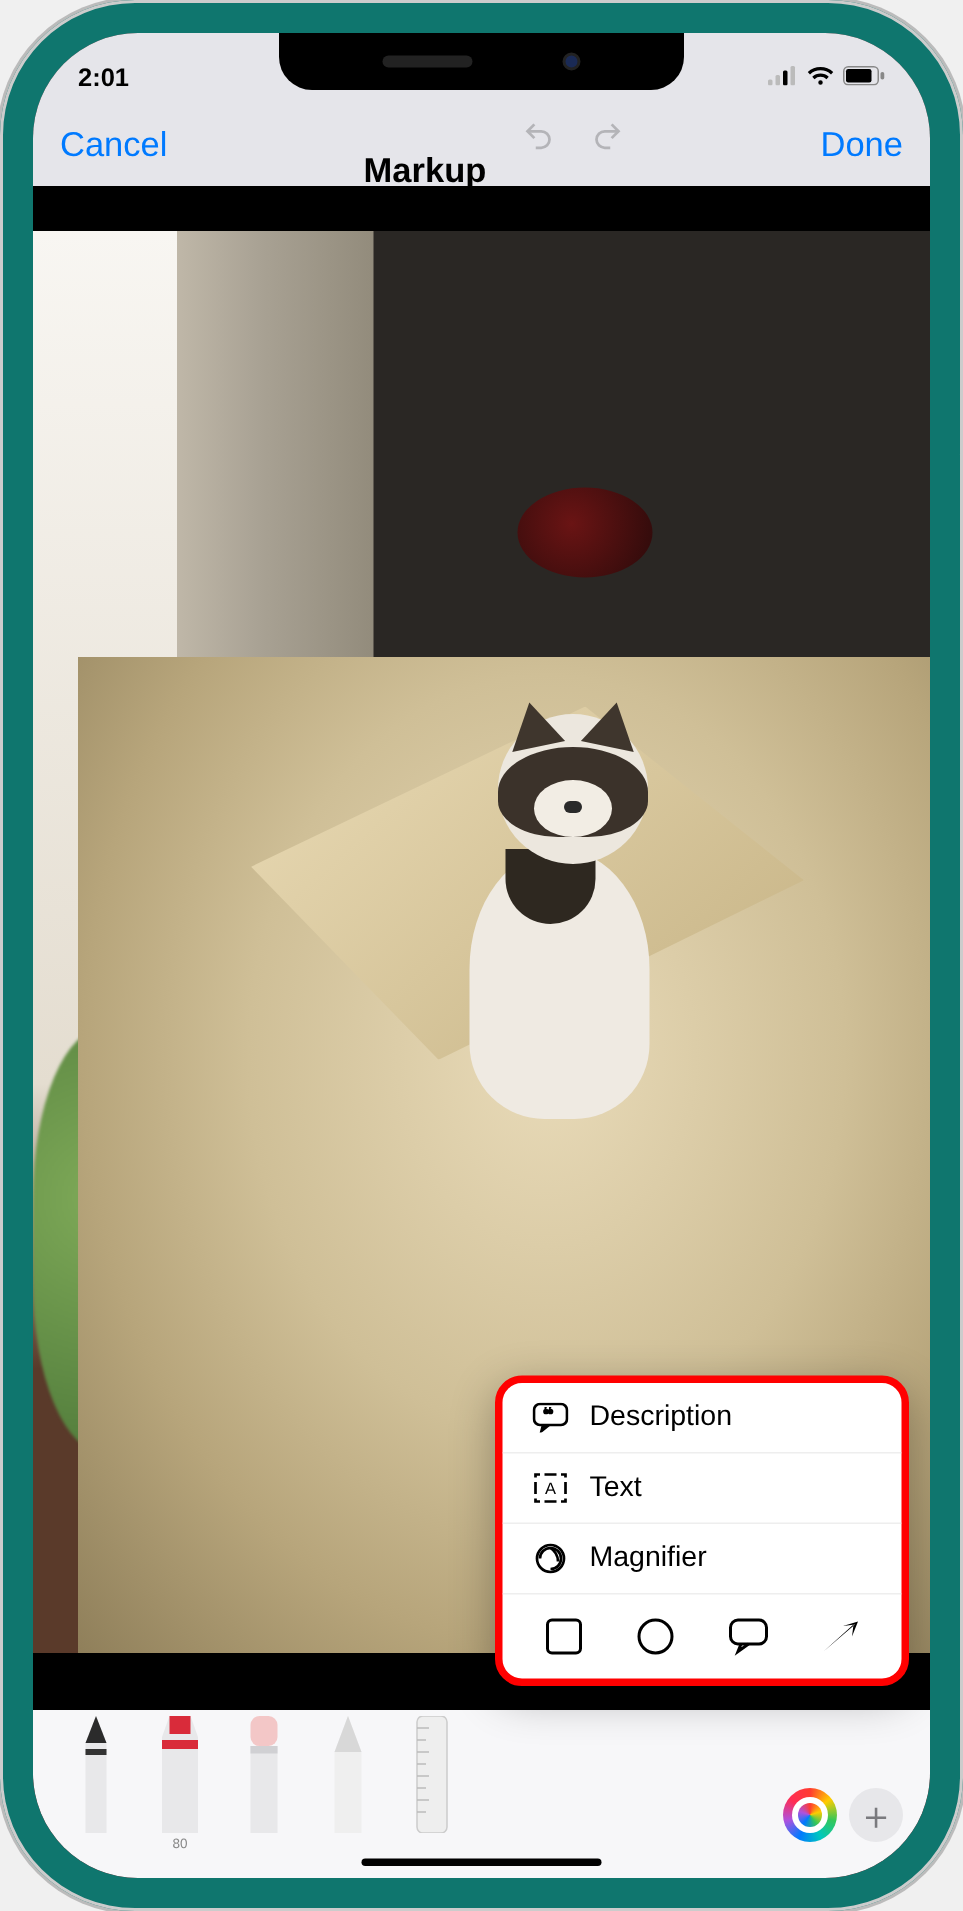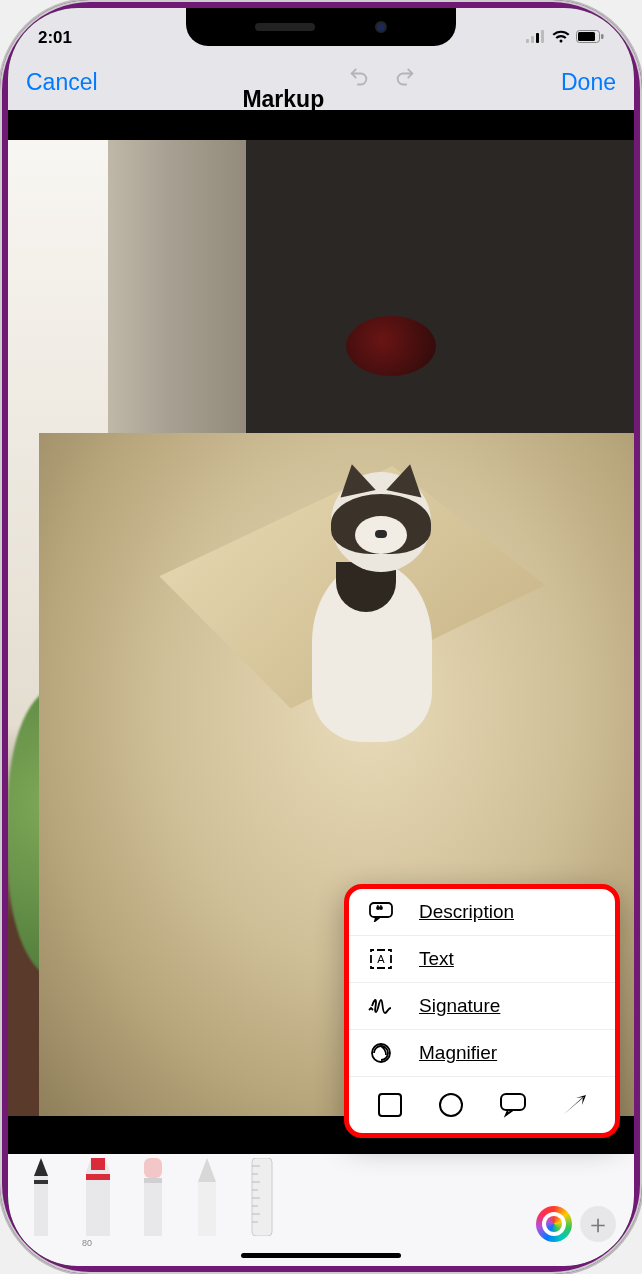--- a/index.html
+++ b/index.html
@@ -6,23 +6,23 @@
   body {
     background: #f0f0f0;
     display: flex;
     justify-content: center;
     align-items: flex-start;
     font-family: -apple-system, "Helvetica Neue", Helvetica, Arial, sans-serif;
   }
   .device-frame {
     width: 642px;
     height: 1274px;
-    background: #701a75;
+    background: #0f766e;
     border-radius: 90px;
-    padding: 8px;
+    padding: 22px;
     box-shadow: 0 0 0 2px #bbb, inset 0 0 0 2px #ccc;
     position: relative;
   }
   .device-frame::before, .device-frame::after {
     content:"";
     position:absolute;
     background:#d8d8d8;
     border-radius:4px;
   }
   
@@ -145,27 +145,26 @@
     background:#fff;
     border-radius:18px;
     box-shadow:0 8px 30px rgba(0,0,0,0.3);
     border:5px solid #ff0000;
     z-index:40;
     overflow:hidden;
   }
   .popup-row {
     display:flex;
     align-items:center;
-    gap:24px;
+    gap:12px;
     padding:12px 18px;
     border-bottom:1px solid #eee;
     font-size:19px;
     color:#000;
     cursor:pointer;
-    text-decoration:underline;
   }
   .popup-row:last-of-type{border-bottom:none;}
   .popup-row .ico { width:28px; display:flex; justify-content:center; }
   .popup-shapes {
     display:flex;
     justify-content:space-around;
     align-items:center;
     padding:12px 10px;
   }
   .popup-shapes .shape { width:32px; height:32px; display:flex; align-items:center; justify-content:center; cursor:pointer; }
@@ -173,21 +172,21 @@
   
   .toolbar {
     height:112px;
     background:#f7f7f9;
     display:flex;
     align-items:flex-end;
     padding:0 18px 18px;
     gap:8px;
     position:relative;
   }
-  .tool { flex:0 0 auto; width:48px; display:flex; flex-direction:column; align-items:flex-start; }
+  .tool { flex:0 0 auto; width:48px; display:flex; flex-direction:column; align-items:center; }
   .tool svg { display:block; }
   .tool .num { font-size:9px; color:#888; margin-top:2px; height:10px;}
   .spacer { flex:1; }
   .color-btn {
     width:36px; height:36px; border-radius:50%;
     background:conic-gradient(#ff3b30,#ffcc00,#34c759,#00c7be,#007aff,#af52de,#ff2d55,#ff3b30);
     display:flex; align-items:center; justify-content:center;
     margin-bottom:6px;
     cursor:pointer;
   }
@@ -308,28 +307,20 @@
           <span class="ico">
             <svg width="24" height="20" viewBox="0 0 24 20" fill="none" stroke="#000" stroke-width="1.8">
                 <path d="M2 3v-2h3M22 3v-2h-3M2 17v2h3M22 17v2h-3M2 6v8M22 6v8M8 1h8M8 19h8"></path>
                 <text x="12" y="14" font-size="11" text-anchor="middle" fill="#000" font-family="Arial" stroke="none">A</text>
               </svg>
           </span>
           <span>Text</span>
         </div>
         <div class="popup-row">
           <span class="ico">
-            <svg width="28" height="20" viewBox="0 0 28 20" fill="none" stroke="#000" stroke-width="1.8">
-                <path d="M2 14l2-2 2 2M5 10c2-6 4-8 4-4s-2 10 0 10 3-12 5-12 1 13 4 13c2 0 3-5 6-5"></path>
-              </svg>
-          </span>
-          <span>Signature</span>
-        </div>
-        <div class="popup-row">
-          <span class="ico">
             <svg width="26" height="22" viewBox="0 0 26 22" fill="none" stroke="#000" stroke-width="1.8">
                 <circle cx="13" cy="11" r="9"></circle>
                 <path d="M6 11a7 7 0 0114 0c0 4-3 7-7 7"></path>
                 <path d="M13 4c3 2 5 5 5 9"></path>
               </svg>
           </span>
           <span>Magnifier</span>
         </div>
         <div class="popup-shapes">
           <span class="shape">

